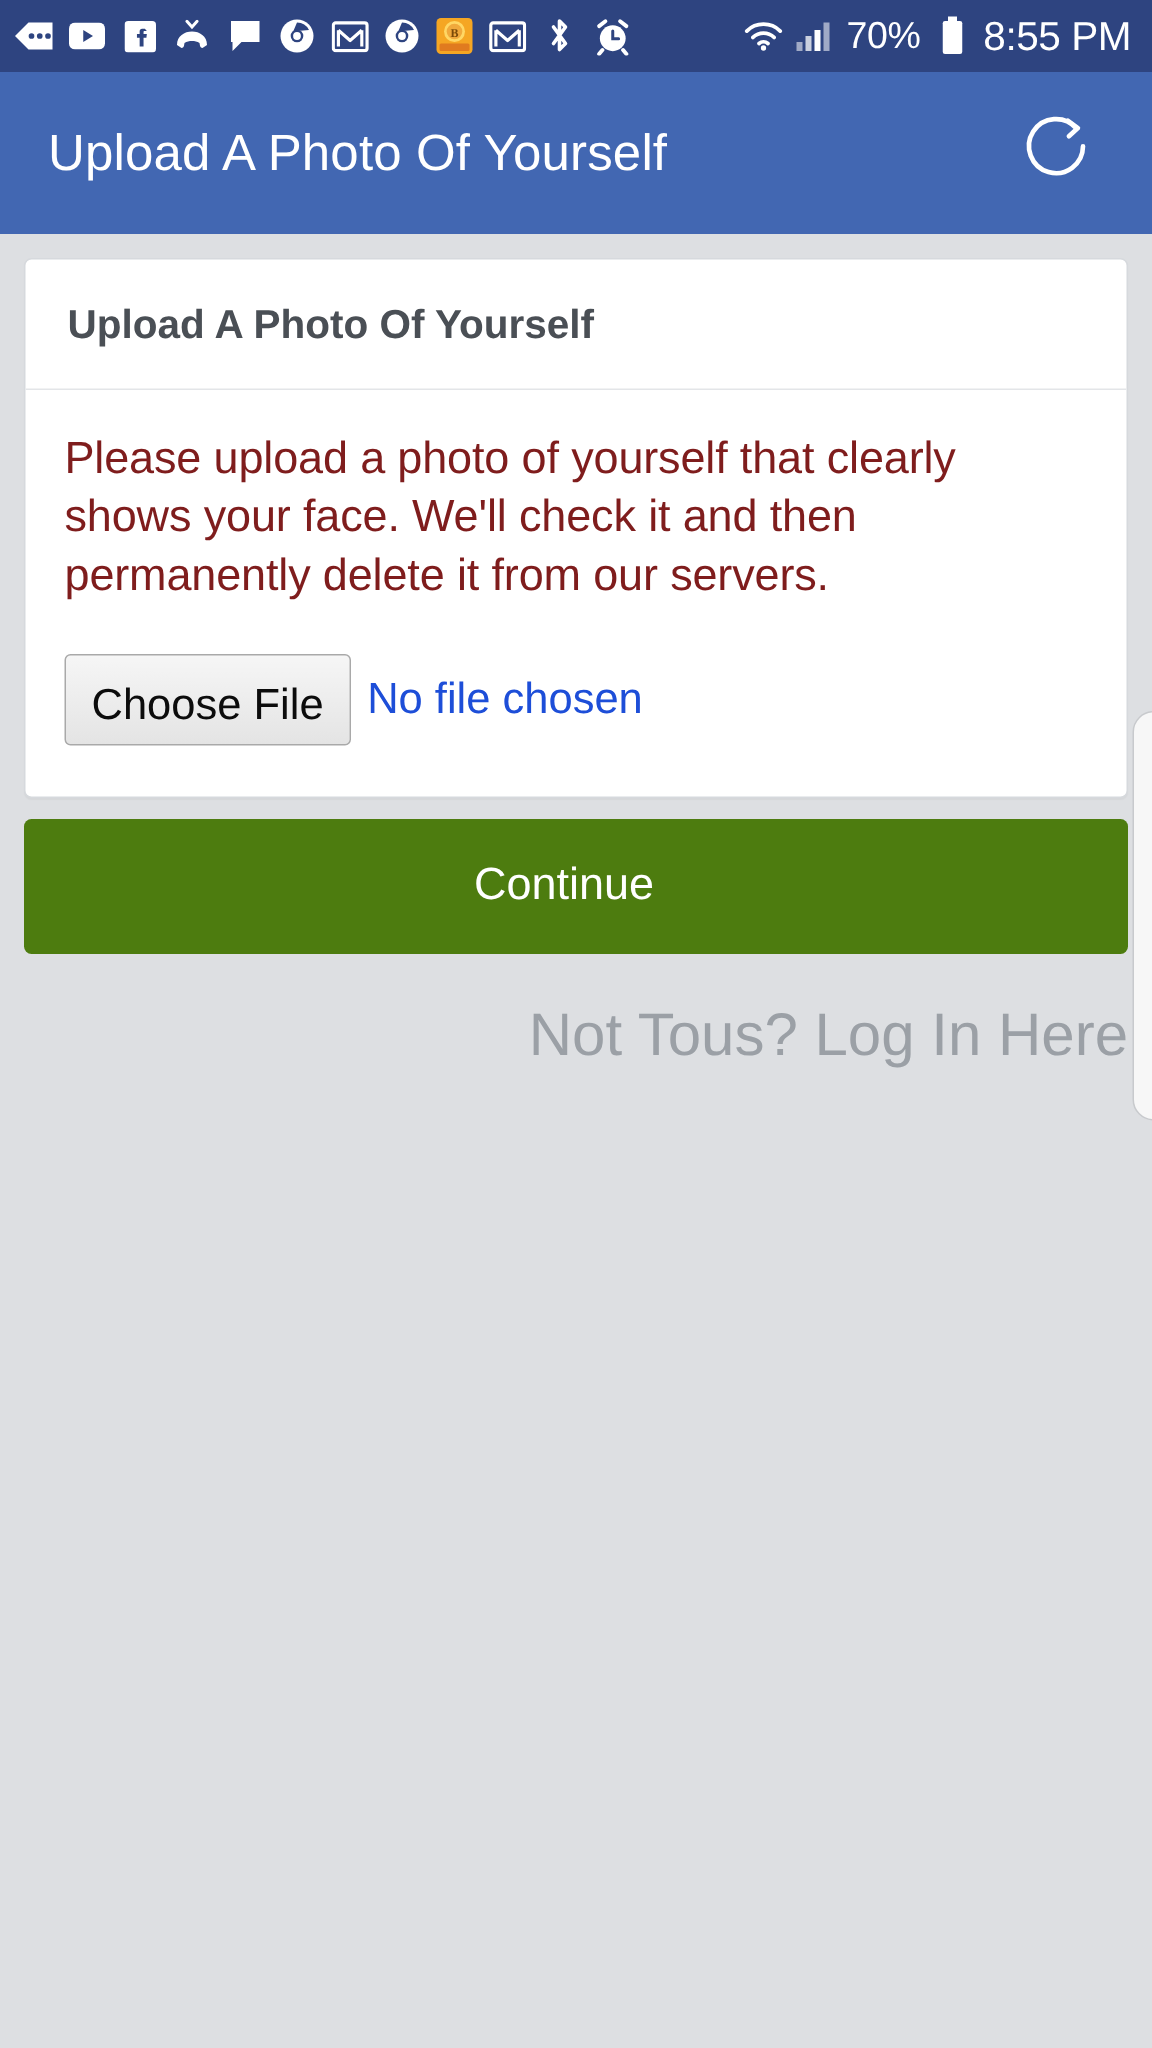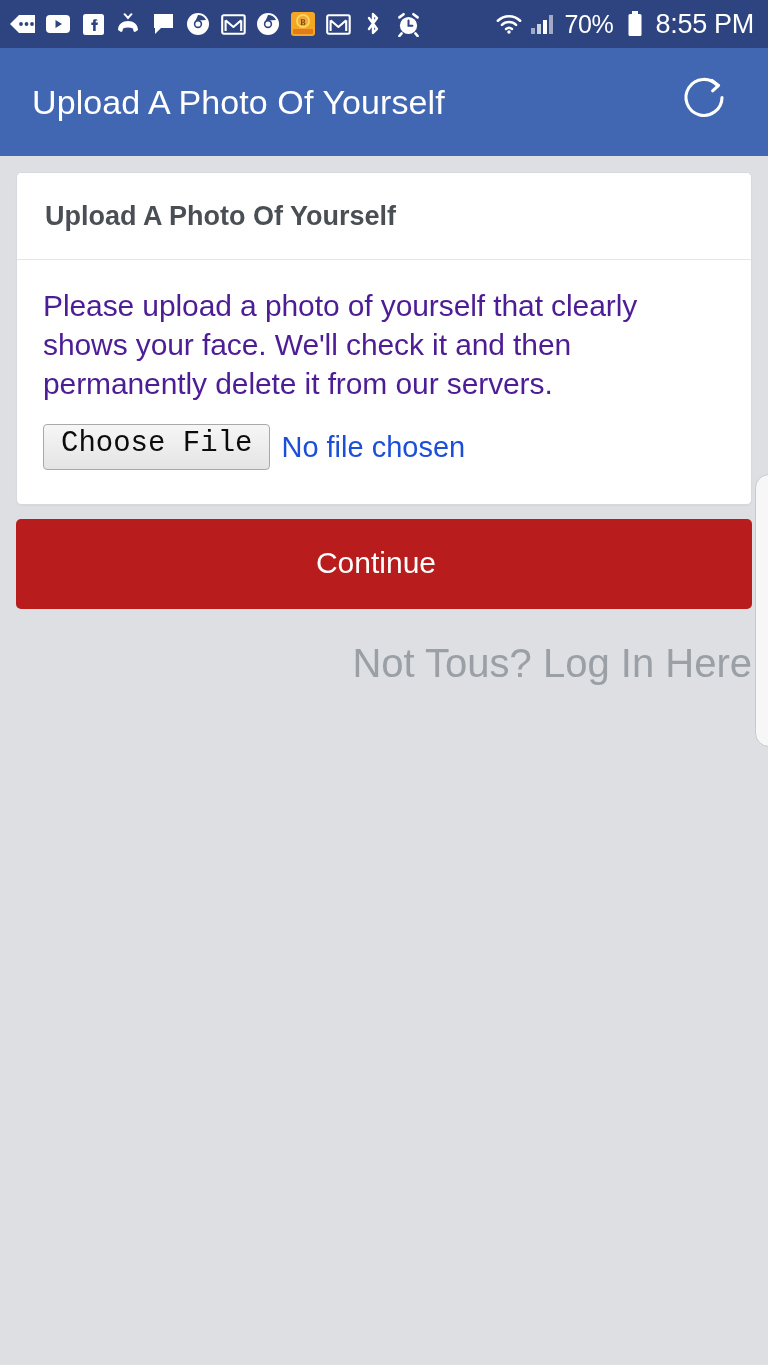--- a/index.html
+++ b/index.html
@@ -105,54 +105,54 @@
     color: #4a4f55;
   }
 
   .card-body {
     padding: 26px 26px 34px 26px;
   }
 
   .card-text {
     font-size: 30px;
     line-height: 1.3;
-    color: #4c1d95;
-    margin-bottom: 21px;
+    color: #7f1d1d;
+    margin-bottom: 33px;
     letter-spacing: -0.1px;
   }
 
   .file-row {
     display: flex;
     align-items: center;
     gap: 11px;
   }
 
   .choose-file-btn {
     display: inline-block;
-    font-family: Liberation Mono, monospace;
+    font-family: Liberation Sans, sans-serif;
     font-size: 29px;
     color: #0c0c0c;
-    padding: 1px 17px 8px 17px;
+    padding: 16px 17px 8px 17px;
     border: 1px solid #a9a9a9;
     border-radius: 4px;
     background: linear-gradient(#f6f6f6, #e4e4e4);
     cursor: pointer;
     line-height: 1.22;
   }
 
   .file-status {
     font-size: 29px;
     color: #1d4ed8;
   }
 
   .continue-btn {
     display: block;
     width: 100%;
     margin-top: 14px;
-    background: #b91c1c;
+    background: #4d7c0f;
     color: #ffffff;
     border: none;
     border-radius: 5px;
     font-family: "Liberation Sans", sans-serif;
     font-size: 30px;
     padding: 27px 16px 29px 0;
     cursor: pointer;
     text-align: center;
   }
 

